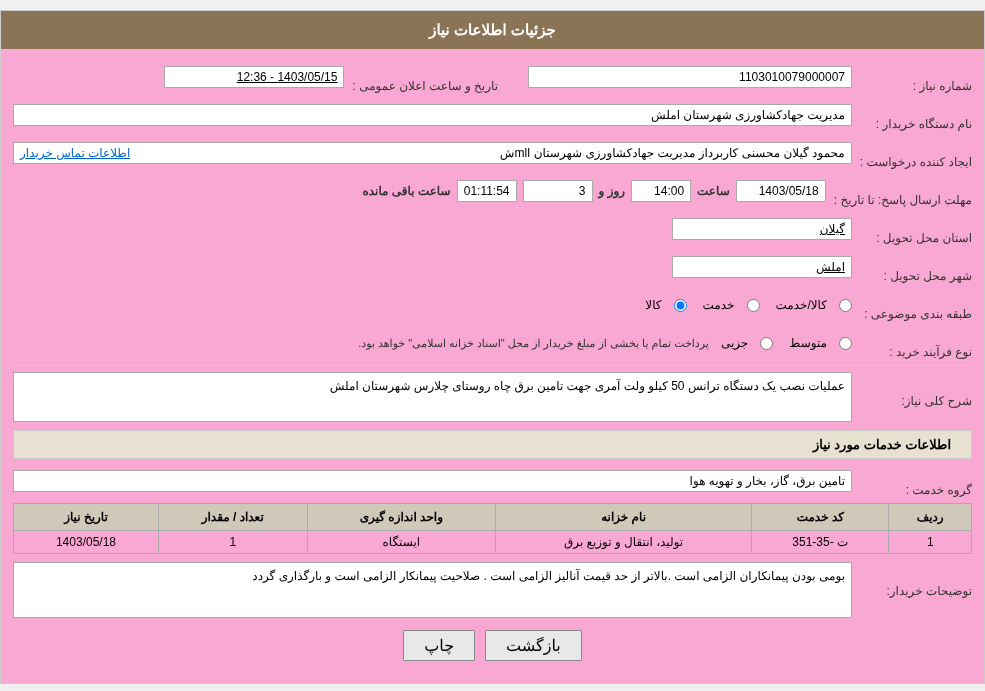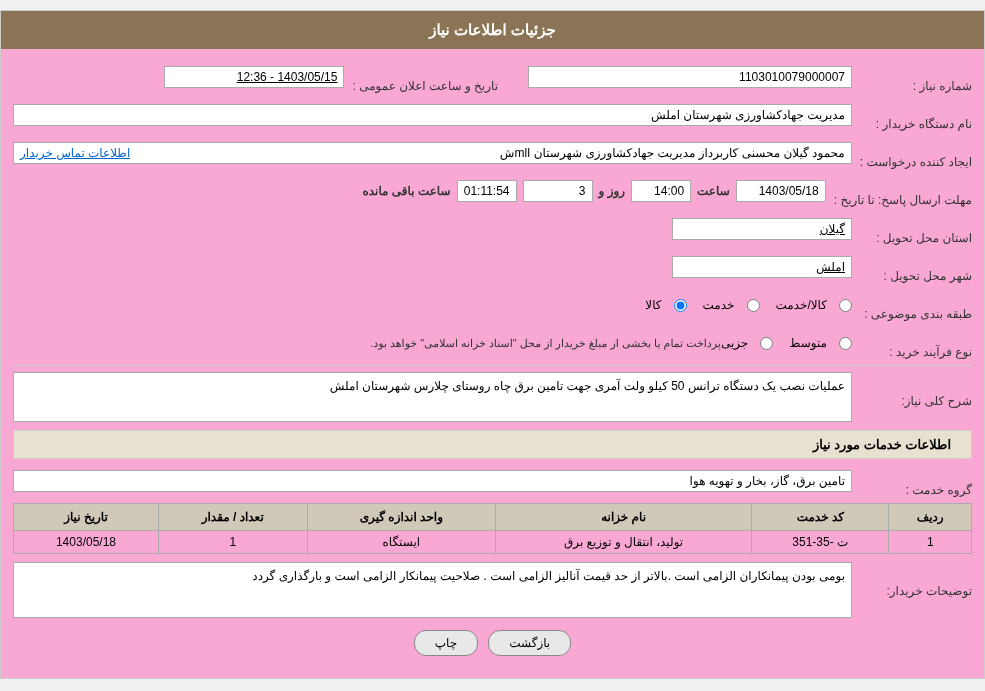--- a/index.html
+++ b/index.html
@@ -120,23 +120,23 @@
     }
     td {
       border: 1px solid #aaa;
       padding: 4px 8px;
       text-align: center;
     }
     .btn {
       padding: 5px 20px;
       cursor: pointer;
       font-family: Tahoma, Arial, sans-serif;
-      font-size: 12px;
+      font-size: 16px;
       border: 1px solid #888;
-      border-radius: 12px;
+      border-radius: 1px;
     }
     .btn-print {
       background: #e8e8e8;
     }
     .btn-back {
       background: #e8e8e8;
     }
     .buttons-row {
       display: flex;
       justify-content: center;
@@ -270,21 +270,21 @@
       <div class="radio-group">
         <div class="radio-item">
           <input type="radio" name="farayand" style="">
           <span>متوسط</span>
         </div>
         <div class="radio-item">
           <input type="radio" name="farayand" style="">
           <span>جزیی</span>
         </div>
       </div>
-      <span style="" class="note-text">پرداخت تمام یا بخشی از مبلغ خریدار از محل "اسناد خزانه اسلامی" خواهد بود.</span>
+      <span style="margin-right:12px;" class="note-text">پرداخت تمام یا بخشی از مبلغ خریدار از محل "اسناد خزانه اسلامی" خواهد بود.</span>
     </div>
 
     <hr class="divider">
 
     <div class="row" style="align-items:flex-start;">
       <span class="label" style="padding-top:4px;">شرح کلی نیاز:</span>
       <textarea class="textarea-box" style="flex: 1 1 0%;" rows="2" readonly="">عملیات نصب یک دستگاه ترانس 50 کیلو ولت آمری جهت تامین برق چاه روستای چلارس شهرستان املش</textarea>
     </div>
 
     <div class="section-header">اطلاعات خدمات مورد نیاز</div>

